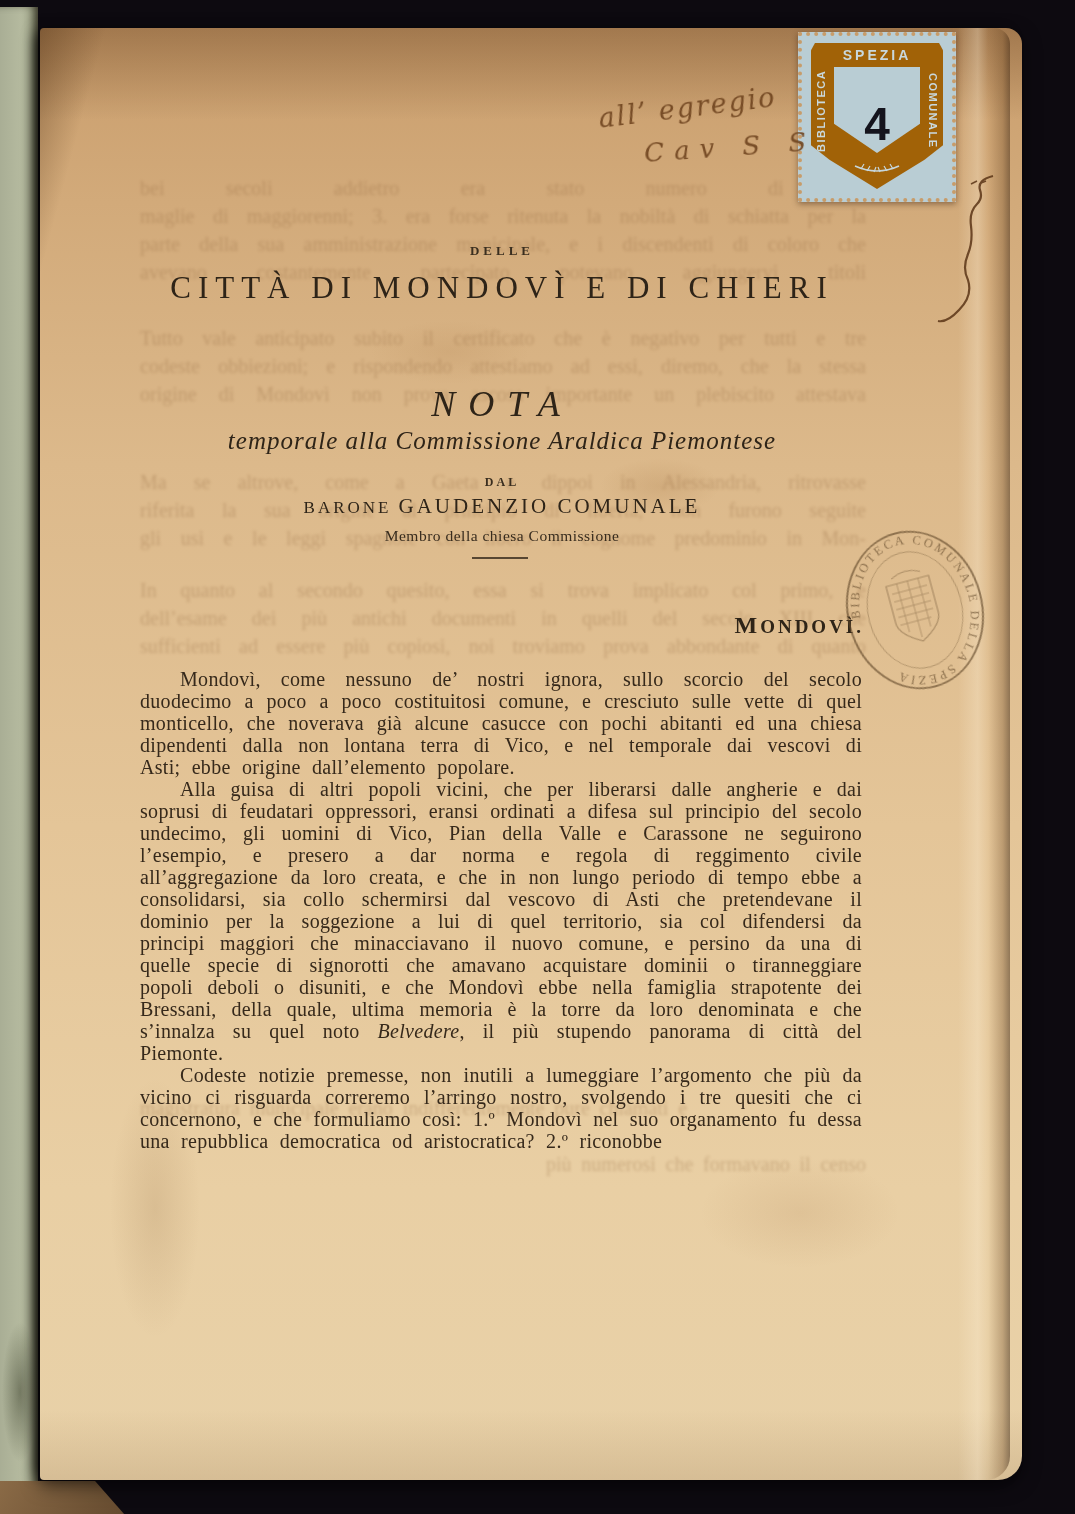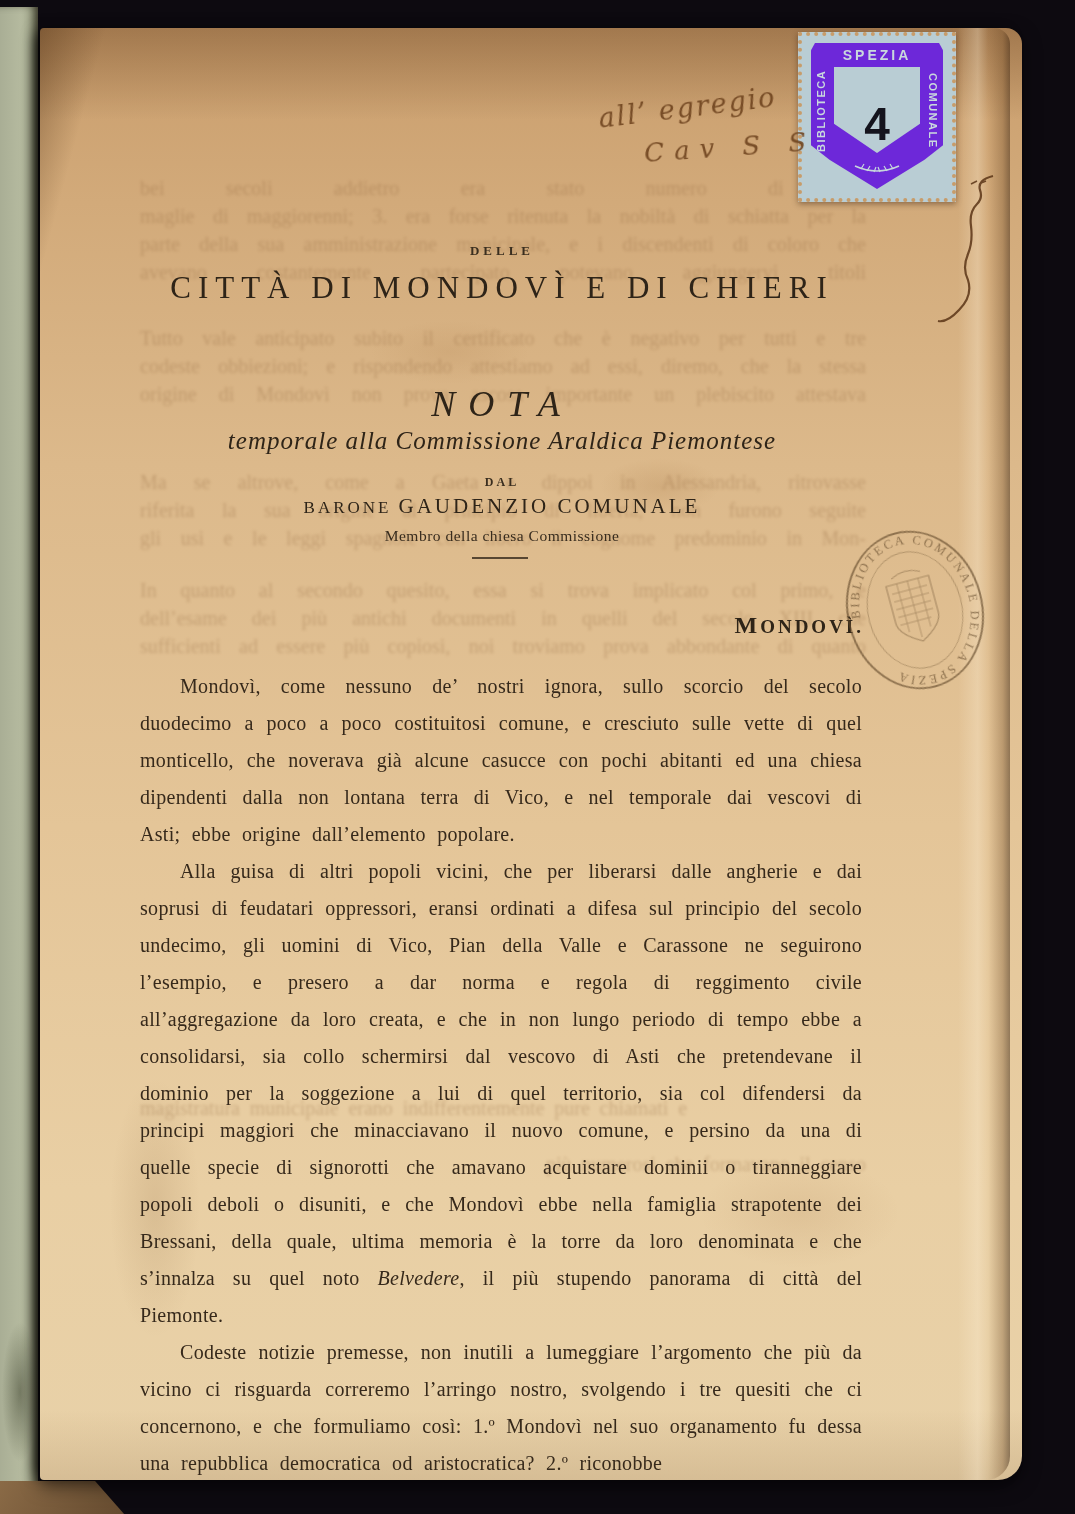--- a/index.html
+++ b/index.html
@@ -47,30 +47,30 @@
   .auth{top:466px;letter-spacing:3px;}
   .auth .small{font-size:17px;} .auth .big{font-size:21px;}
   .role{top:499px;font-size:15.5px;letter-spacing:.5px;color:#382c1e;}
   .rule{position:absolute;left:432px;top:529px;width:56px;height:0;
         border-top:2px solid rgba(52,40,26,.8);}
   .mondovi{top:584px;font-size:19px;letter-spacing:3px;font-weight:bold;color:#2e2418;text-align:right;}
   .mondovi::first-letter{font-size:24px;}
 
   
   .bodytext{position:absolute;left:100px;top:640px;width:722px;z-index:3;
-    font-size:20px;line-height:37px;color:#36291b;text-align:justify;
+    font-size:20px;line-height:22px;color:#36291b;text-align:justify;
     word-spacing:.30em;letter-spacing:.015em;}
   .bodytext p{margin:0;text-indent:40px;}
   .hdr,.rule{z-index:3;}
 
   
   .stamp{position:absolute;left:758px;top:4px;width:150px;height:162px;z-index:5;
     background:#b9cdd4;border:4px dotted #c79c6a;
     box-shadow:0 2px 6px rgba(50,25,8,.45);}
-  .shield{position:absolute;left:9px;right:9px;top:7px;bottom:9px;background:#6d28d9;
+  .shield{position:absolute;left:9px;right:9px;top:7px;bottom:9px;background:#a16207;
     clip-path:polygon(3% 0,97% 0,100% 5%,100% 70%,86% 80%,50% 100%,14% 80%,0 70%,0 5%);padding-left:40px;}
   .panel{position:absolute;left:23px;right:23px;top:24px;bottom:36px;background:#b9cdd4;
     clip-path:polygon(0 0,100% 0,100% 66%,50% 100%,0 66%);}
   .st-top{position:absolute;top:4px;left:0;width:100%;text-align:center;
     font-family:"Liberation Sans","DejaVu Sans",sans-serif;
     font-size:14px;font-weight:bold;letter-spacing:3px;color:#c9d8dd;}
   .st-left,.st-right{position:absolute;top:24px;bottom:34px;width:16px;
     font-family:"Liberation Sans","DejaVu Sans",sans-serif;
     font-size:11px;font-weight:bold;letter-spacing:1.5px;color:#c9d8dd;
     writing-mode:vertical-rl;text-align:center;}

